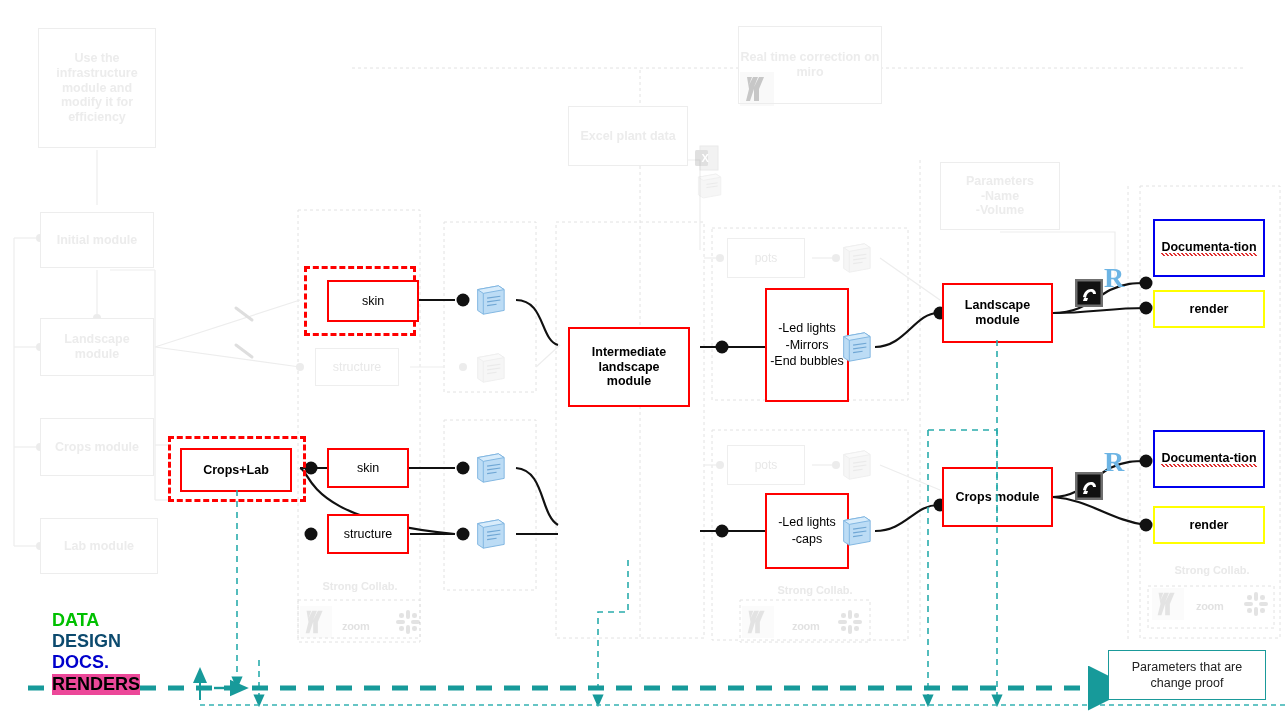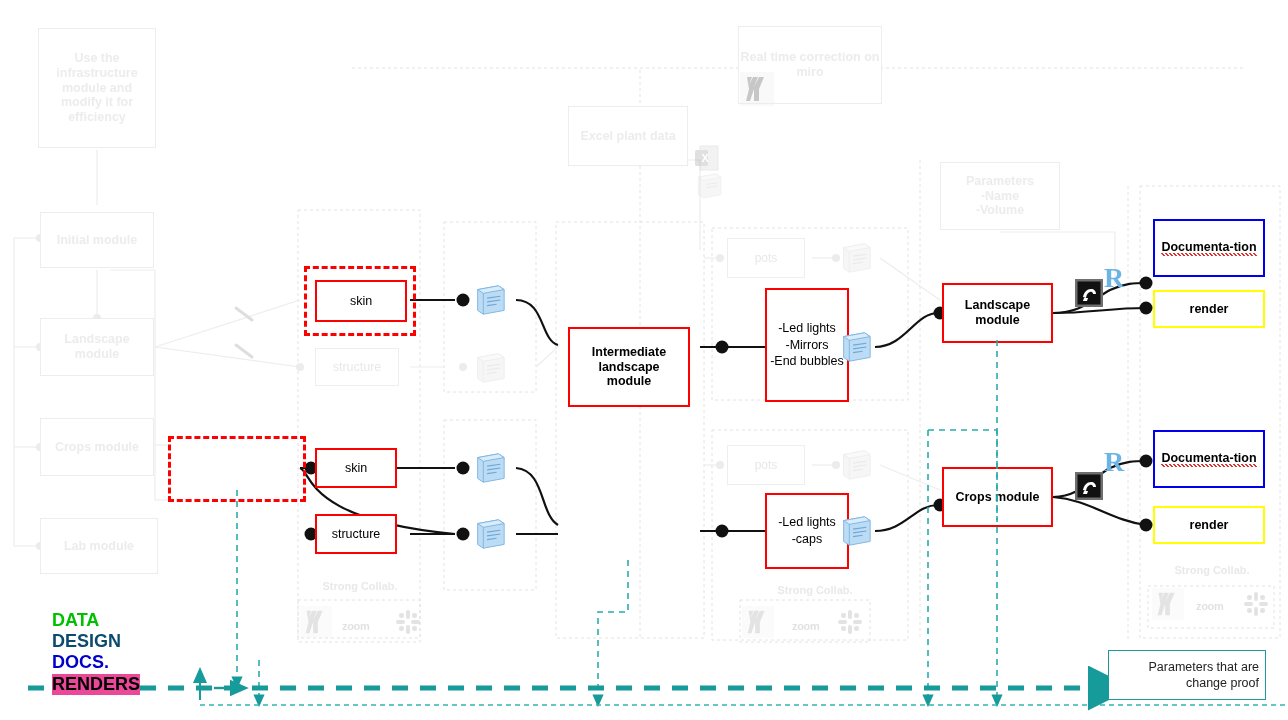--- a/index.html
+++ b/index.html
@@ -14,28 +14,28 @@
   .node{position:absolute;box-sizing:border-box;display:flex;align-items:center;
         justify-content:center;text-align:center;line-height:1.18;z-index:3;background:#fff;}
 
   
   .ghost{border:1px solid #ededed;color:#ececec;background:#fff;font-size:12.5px;font-weight:bold;z-index:2;}
   .ghost-plain{border:1px solid #eeeeee;color:#e8e8e8;background:#fff;font-size:12px;z-index:2;}
   .ghost-label{color:#e9e9e9;font-size:11px;font-weight:bold;border:none;background:transparent;z-index:2;}
 
   
   .red{border:2.5px solid #ff0000;color:#000;font-size:12.5px;font-weight:bold;}
-  .red-thin{border:2.2px solid #ff0000;color:#000;font-size:12.5px;font-weight:normal;}
+  .red-thin{border:2.2px solid #ff0000;color:#000;font-size:12.5px;font-weight:normal;margin-left:12px;}
   .red-list{border:2.5px solid #ff0000;color:#000;font-size:12.5px;font-weight:normal;line-height:1.35;margin-left:42px;}
 
   .dashbox{position:absolute;border:3px dashed #ff0000;box-sizing:border-box;z-index:2;background:transparent;}
 
   .docbox{border:2.5px solid #0000ee;color:#000;font-size:12.5px;font-weight:bold;}
   .renderbox{border:2.5px solid #ffff00;color:#000;font-size:12.5px;font-weight:bold;}
-  .tealbox{border:1.5px solid #1a9a9a;color:#222;font-size:12.5px;font-weight:normal;line-height:1.3;text-align:right;}
+  .tealbox{border:1.5px solid #1a9a9a;color:#222;font-size:12.5px;font-weight:normal;line-height:1.3;}
 
   .spell{ text-decoration:none; background-repeat:repeat-x; background-position:0 100%;
           background-size:4px 3px;
           background-image:linear-gradient(45deg,transparent 40%,#e03030 40%,#e03030 60%,transparent 60%);
           padding-bottom:2px;}
 
   
   #legend{position:absolute;left:52px;top:610px;z-index:5;font-size:18px;font-weight:bold;line-height:1.18;}
   #legend div{white-space:nowrap;}
   .lg-data{color:#00c000;}
@@ -257,20 +257,23 @@
     <span>Strong Collab.</span>
   </div>
 
   <div class="dashbox" style="left:304px;top:266px;width:112px;height:70px;"></div>
   <div class="dashbox" style="left:168px;top:436px;width:138px;height:66px;"></div>
 
   <div class="node red-thin" style="left:315px;top:280px;width:92px;height:42px;">
     <span>skin</span>
   </div>
 
+  <div class="node red" style="left:180px;top:448px;width:112px;height:44px;">
+    <span>Crops+Lab</span>
+  </div>
 
   <div class="node red-thin" style="left:315px;top:448px;width:82px;height:40px;">
     <span>skin</span>
   </div>
 
   <div class="node red-thin" style="left:315px;top:514px;width:82px;height:40px;">
     <span>structure</span>
   </div>
 
   <div class="node red" style="left:568px;top:306px;width:122px;height:80px;padding:2px 6px;margin-top:21px;">

